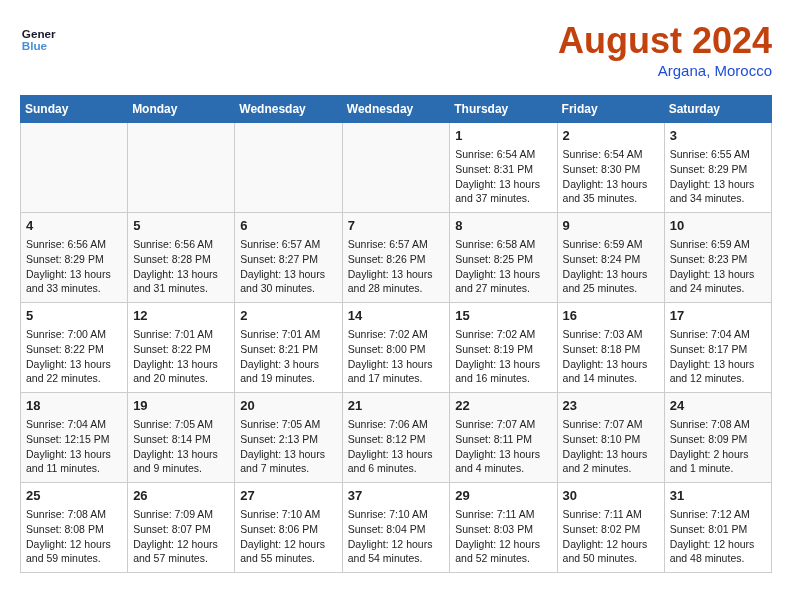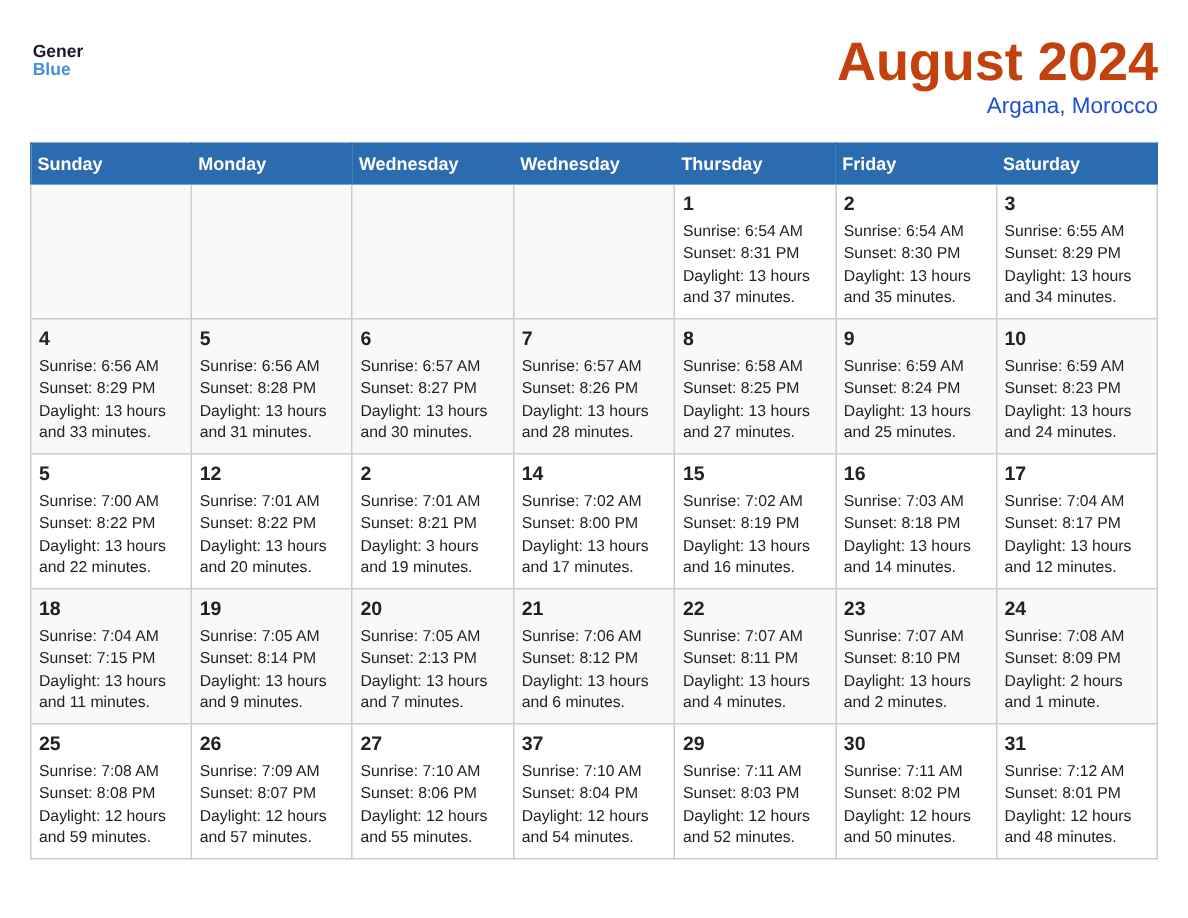--- a/index.html
+++ b/index.html
@@ -222,21 +222,21 @@
           <span class="day-number">17</span>
           <div>Sunrise: 7:04 AM</div>
           <div>Sunset: 8:17 PM</div>
           <div>Daylight: 13 hours and 12 minutes.</div>
         </td>
       </tr>
       <tr class="week-row">
         <td class="shaded">
           <span class="day-number">18</span>
           <div>Sunrise: 7:04 AM</div>
-          <div>Sunset: 7:15 PM</div>
+          <div>Sunset: 12:15 PM</div>
           <div>Daylight: 13 hours and 11 minutes.</div>
         </td>
         <td class="shaded">
           <span class="day-number">19</span>
           <div>Sunrise: 7:05 AM</div>
           <div>Sunset: 8:14 PM</div>
           <div>Daylight: 13 hours and 9 minutes.</div>
         </td>
         <td class="shaded">
           <span class="day-number">20</span>

